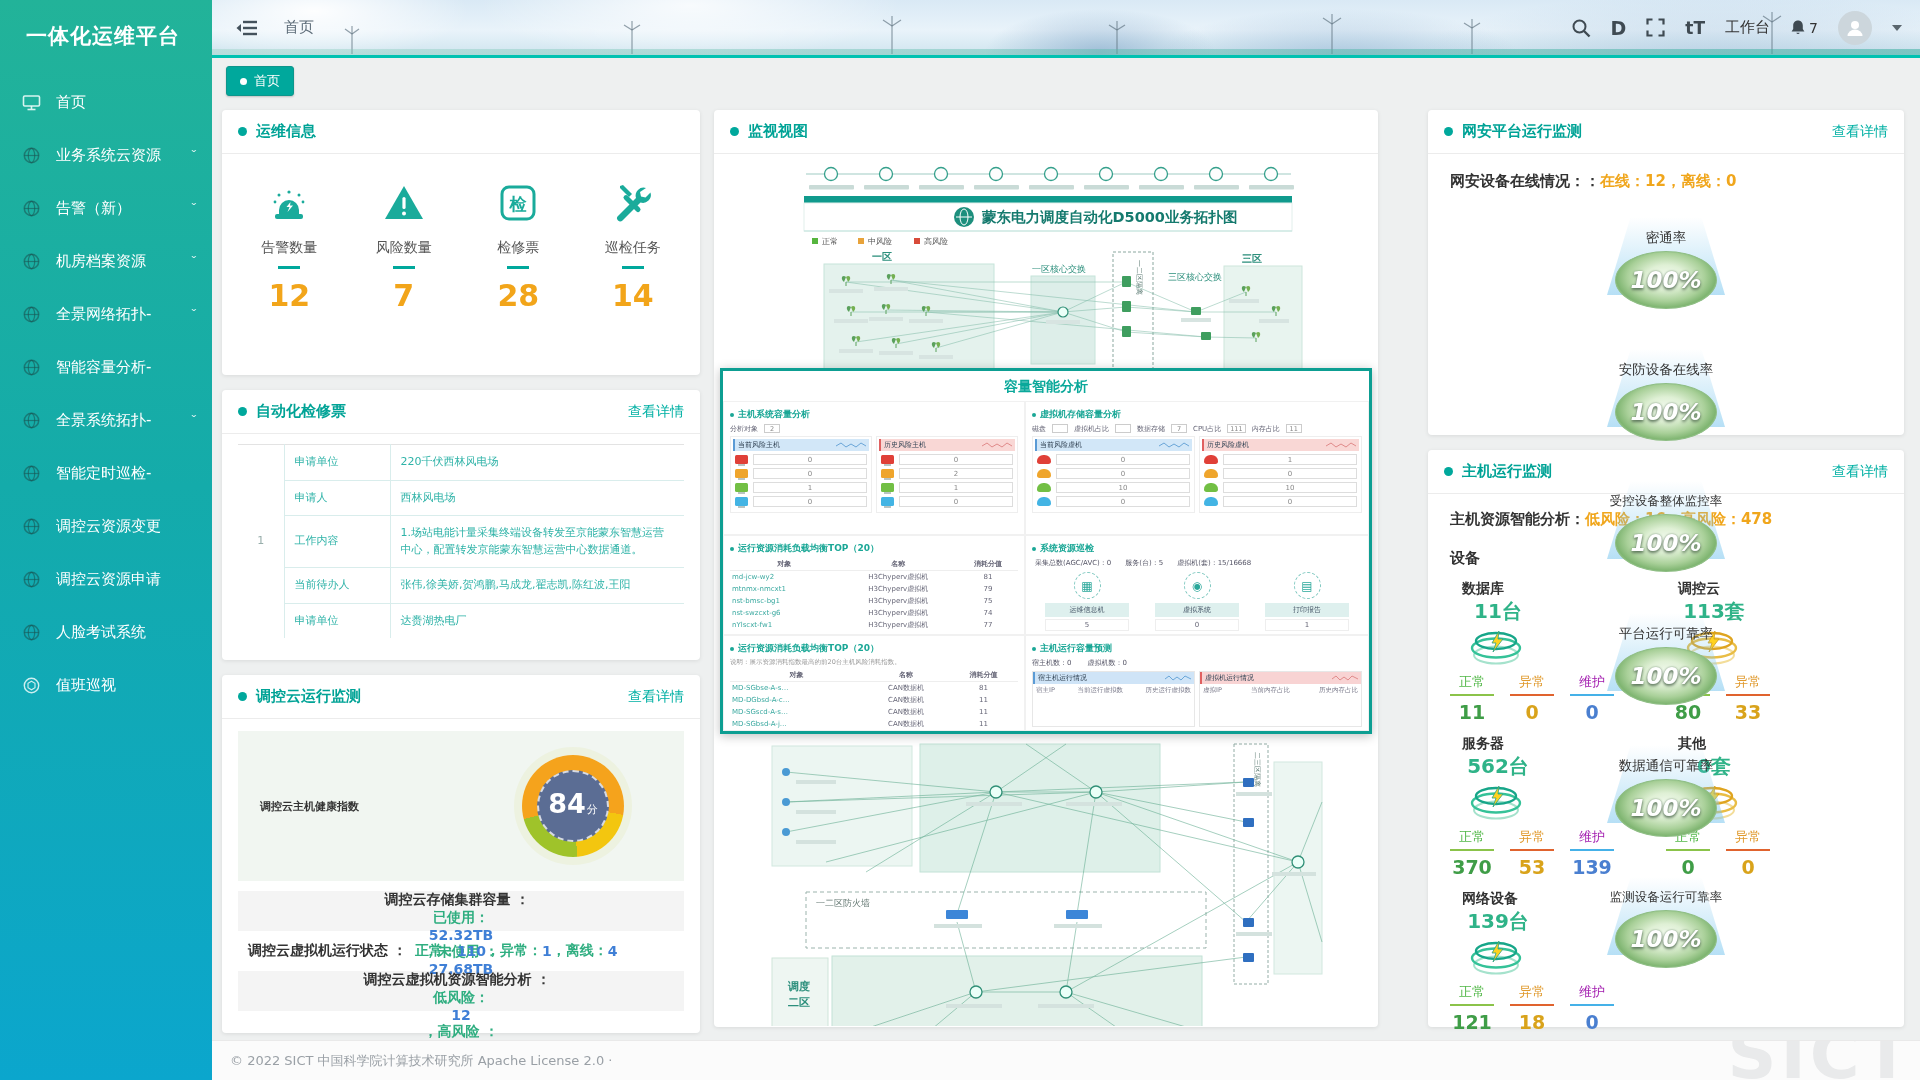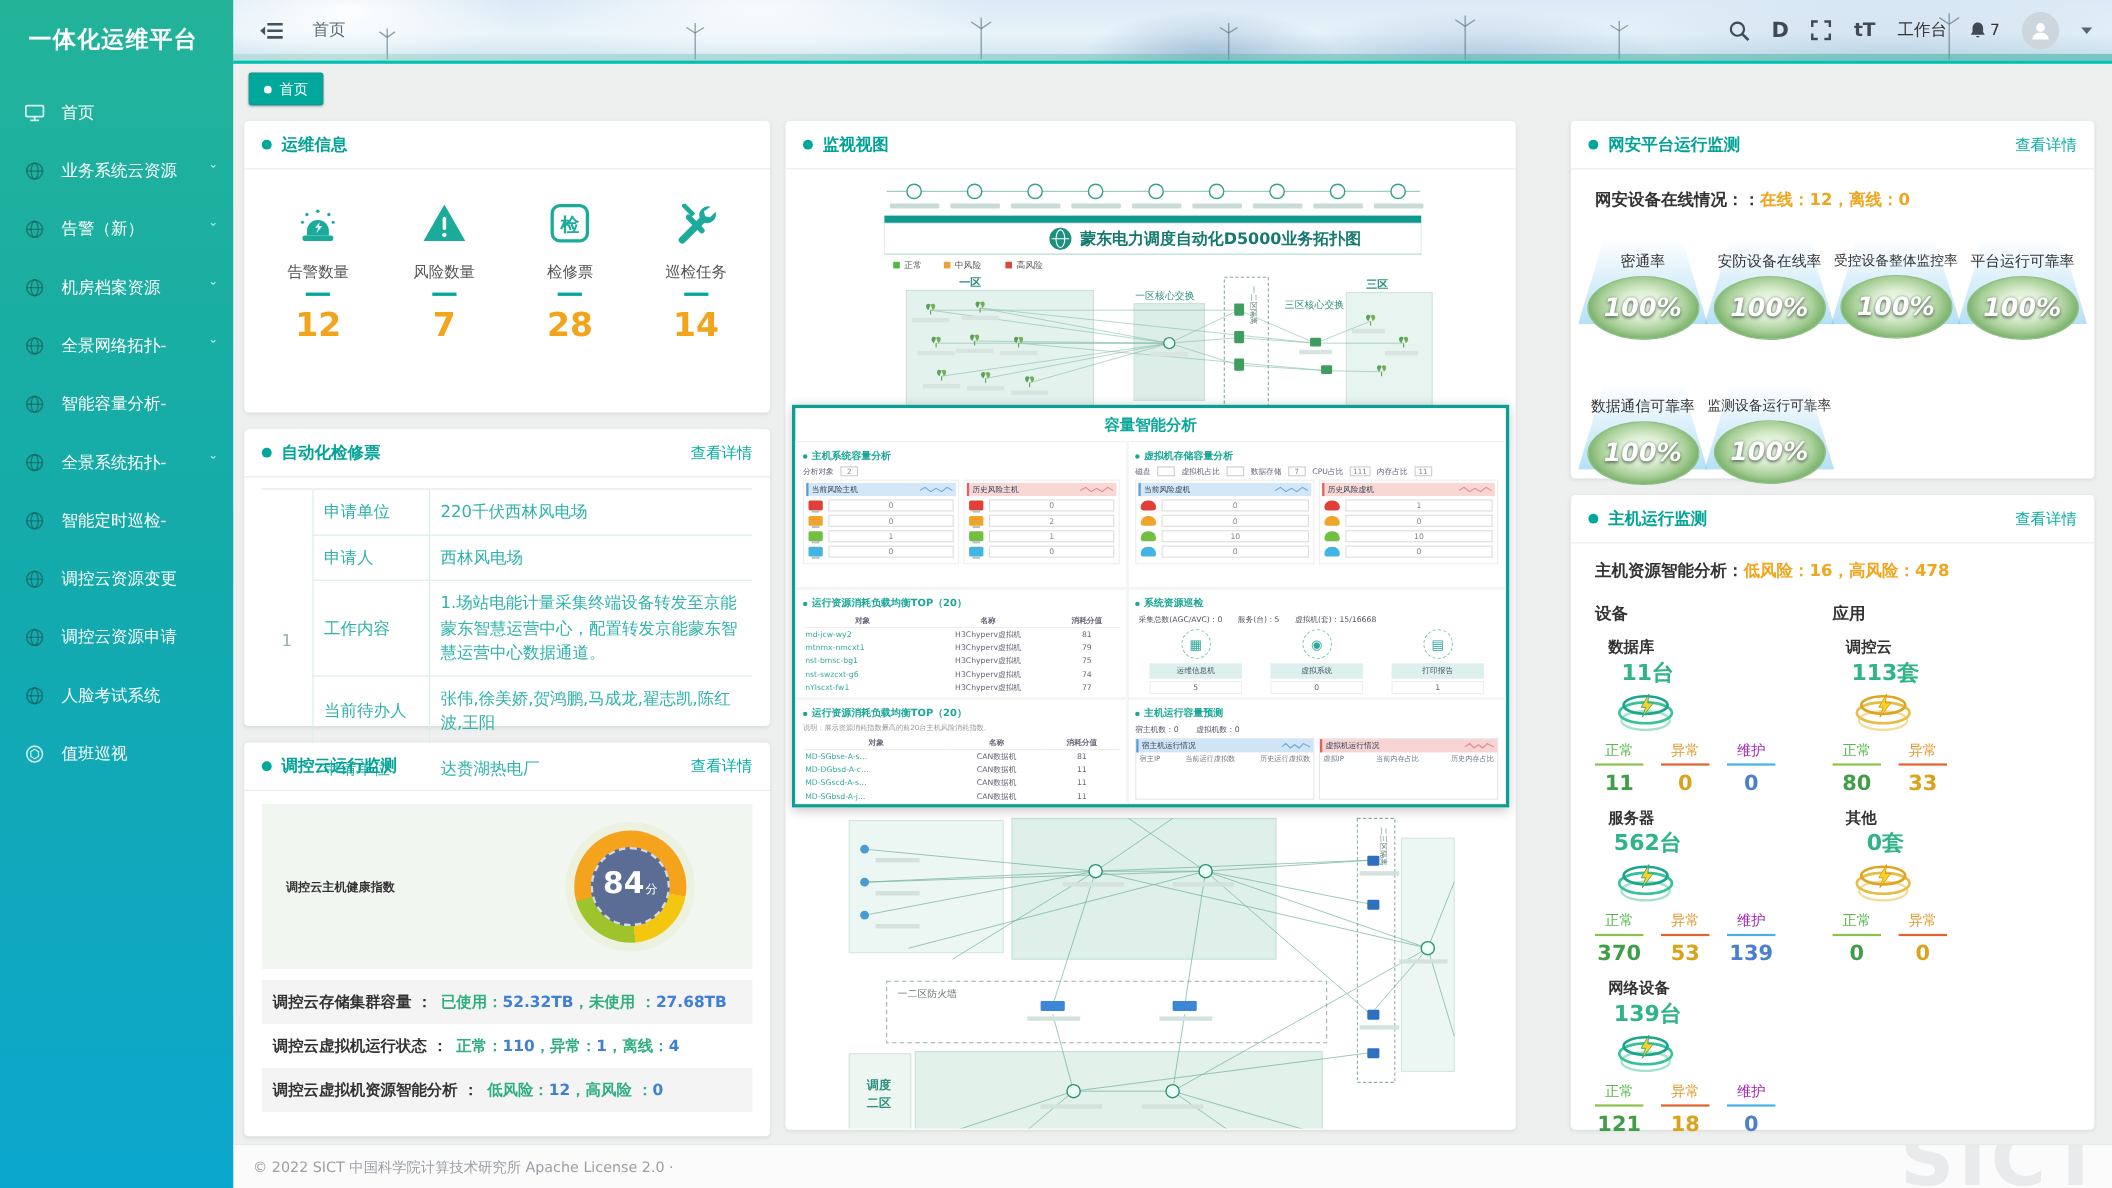--- a/index.html
+++ b/index.html
@@ -63,39 +63,39 @@
   
   .ops-body{display:flex;justify-content:space-around;padding:26px 10px 0;}
   .stat{text-align:center;width:96px;}
   .stat .slabel{font-size:14px;color:#555;margin-top:9px;}
   .stat .sdash{width:22px;height:3px;background:#00a89c;margin:9px auto;}
   .stat .sval{font-size:30px;font-weight:bold;color:#f2a51a;}
 
   
   .tk-wrap{padding:10px 16px 12px;}
   .tk{width:100%;border-collapse:collapse;border-top:1px solid #e3e3e3;}
-  .tk td{border:1px solid #d9edec;font-size:15px;color:#2fb3a8;padding:9px 10px;line-height:1.5;}
+  .tk td{border:1px solid #d9edec;font-size:11px;color:#2fb3a8;padding:9px 10px;line-height:1.5;}
   .tk td.idx{width:46px;text-align:center;color:#98aeab;border-left:0;border-top:0;border-bottom:0;}
   .tk td.lb{width:106px;}
   .tk tr:first-child td{border-top:0;}
   .tk tr:last-child td{border-bottom:0;}
   .tk td:last-child{border-right:0;}
 
   
   .gpanel{margin:12px 16px 10px;height:150px;background:#f1f6f1;display:flex;align-items:center;}
   .glabel{flex:1;padding-left:22px;font-size:11px;font-weight:bold;color:#333;}
   .gauge{width:102px;height:102px;border-radius:50%;margin-right:60px;
     background:conic-gradient(from -30deg,#f5a31c 0 130deg,#f3c60f 130deg 205deg,#9fc32a 205deg 285deg,#f5a31c 285deg 360deg);
     box-shadow:0 0 0 8px #edf2e0;display:flex;align-items:center;justify-content:center;}
   .ginner{width:72px;height:72px;border-radius:50%;background:#5b6d94;border:2px dashed rgba(255,255,255,.75);
     display:flex;align-items:baseline;justify-content:center;color:#fff;padding-top:18px;}
   .ginner .gv{font-size:27px;font-weight:bold;line-height:1;}
   .ginner .gu{font-size:11px;margin-left:1px;}
   .crow{margin:0 16px;height:40px;display:flex;align-items:center;padding:0 10px;font-size:14px;}
-  .crow.odd{background:#f4f4f4;}
+  .crow.odd{background:#f4f4f4;flex-direction:column;}
   .crow .rl{font-weight:bold;color:#333;margin-right:8px;}
   .kvk{color:#2fae80;font-weight:bold;}
   .kvv{color:#3f7fd6;font-weight:bold;}
 
   
   .mon-body{position:relative;height:872px;overflow:hidden;}
   .shot{display:block;margin:6px auto 0;background:#fff;}
   .ovl{position:relative;width:652px;margin:-62px auto 0;background:#fff;border:3px solid #0d9e92;
     box-shadow:0 2px 10px rgba(0,0,0,.25);z-index:3;}
   .ovl-title{text-align:center;color:#0aa89a;font-weight:bold;font-size:14px;padding:7px 0 5px;}
@@ -134,21 +134,21 @@
   .fstats{display:flex;gap:16px;font-size:7px;color:#556;margin:2px 0 3px;}
   .fps{display:flex;gap:4px;}
   .fp{flex:1;border:1px solid #e7e7e7;height:56px;}
   .fph{height:12px;display:flex;align-items:center;justify-content:space-between;font-size:7px;
     color:#345;padding:0 3px;}
   .fpc{display:flex;justify-content:space-between;font-size:6.5px;color:#778;padding:2px 3px;}
 
   
   .ns-status{padding:18px 22px 0;font-size:15px;font-weight:bold;color:#333;}
   .orange{color:#f0a61c;}
-  .ns-grid{display:grid;grid-template-columns:1fr 1fr 1fr 1fr;row-gap:22px;margin:26px 8px 0;}
+  .ns-grid{display:grid;grid-template-columns:1fr;row-gap:22px;margin:26px 8px 0;}
   .g-item{position:relative;height:110px;text-align:center;}
   .g-beam{position:absolute;left:50%;top:0;transform:translateX(-50%);width:118px;height:78px;
     background:linear-gradient(180deg,rgba(150,212,240,0) 0%,rgba(122,198,238,.55) 100%);
     clip-path:polygon(20% 0,80% 0,100% 100%,0 100%);}
   .g-label{position:relative;z-index:1;font-size:13.5px;color:#333;padding-top:12px;}
   .g-oval{position:relative;z-index:1;width:102px;height:58px;margin:4px auto 0;border-radius:50%;
     border:1px solid #8fbe85;display:flex;align-items:center;justify-content:center;
     background:radial-gradient(ellipse at 50% 45%,#f4fbf1 0%,#dff0d5 28%,#a9d099 55%,#7fb571 70%,#bcdbad 85%,#e9f4e3 100%);}
   .g-val{font-size:23px;font-weight:bold;font-style:italic;color:#fff;
     text-shadow:0 2px 3px rgba(80,105,80,.85),0 0 2px rgba(110,140,110,.9);}

